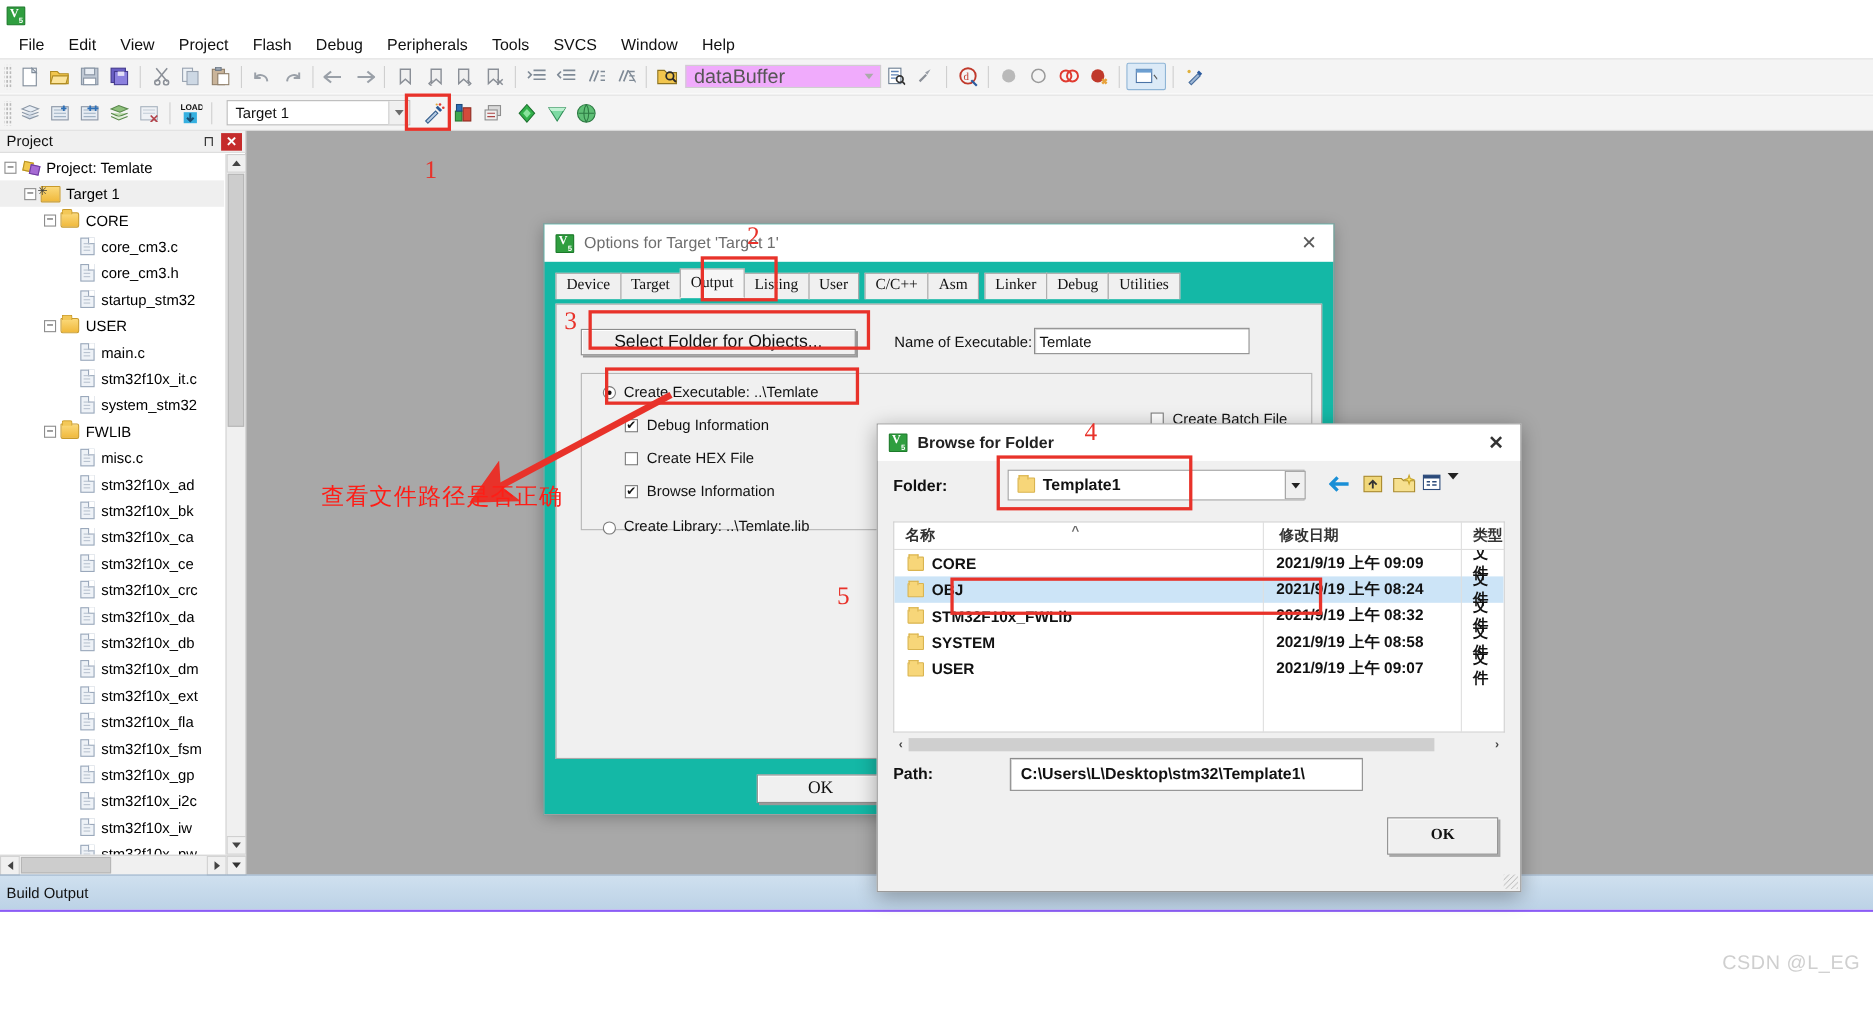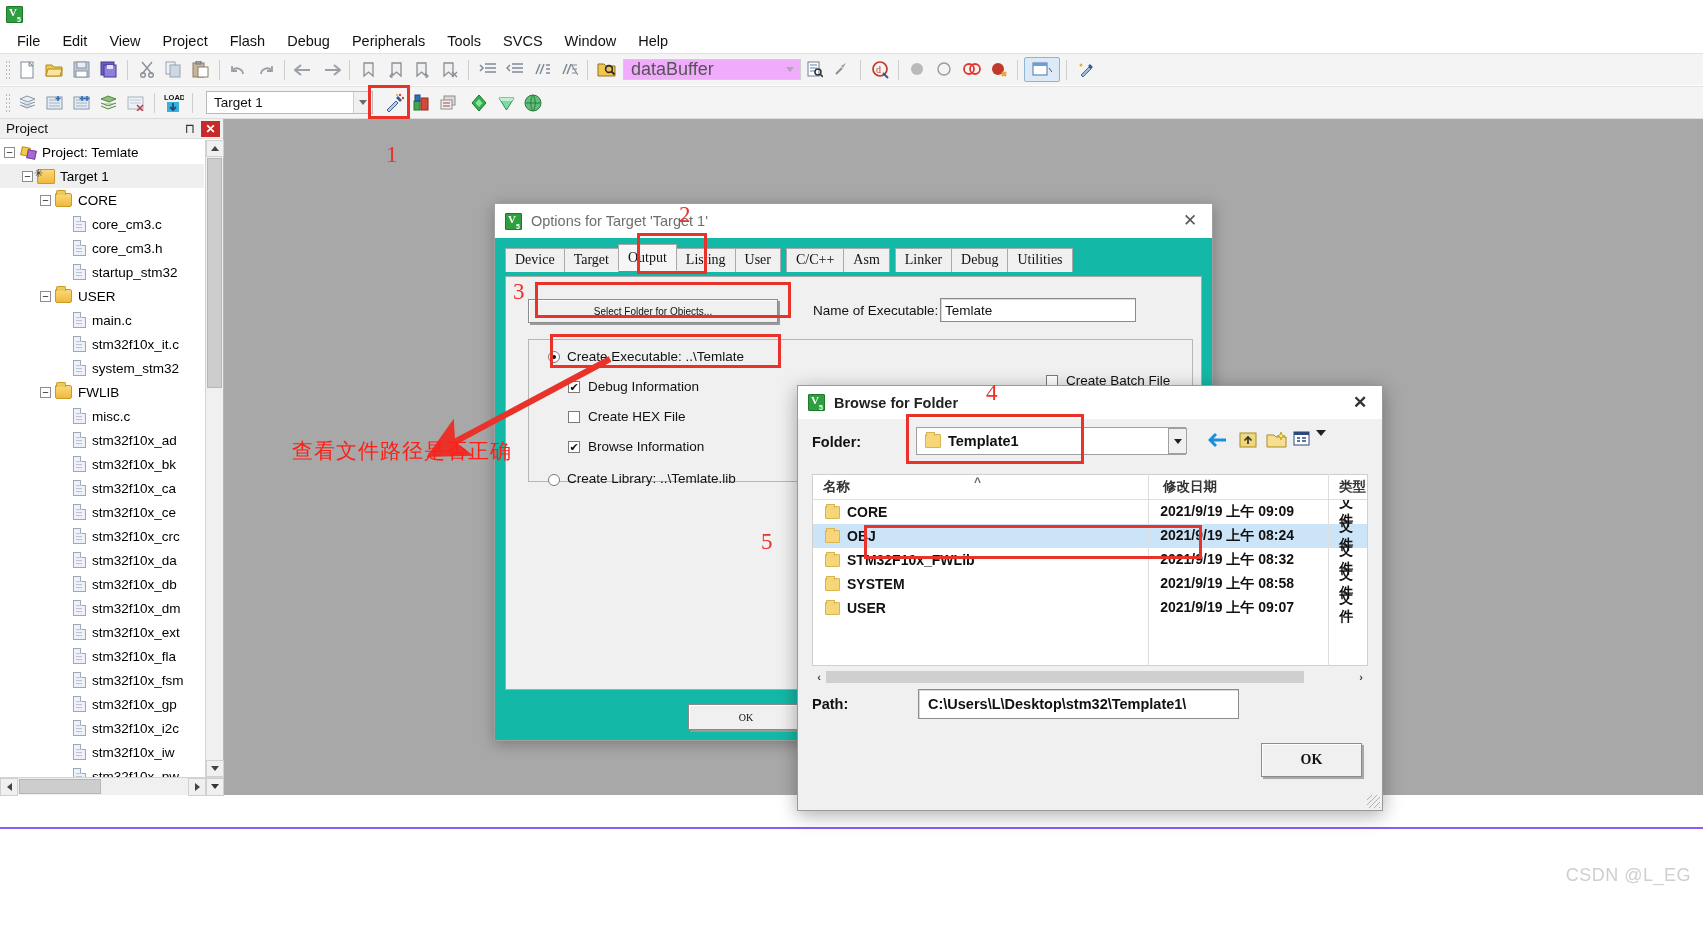--- a/index.html
+++ b/index.html
@@ -201,21 +201,21 @@
     background:#f0f0f0; margin-right:-1px; color:#111; position:relative; top:1px;
   }
   .tab.active { background:#f6f6f6; padding-top:5px; top:0; z-index:2; border-bottom:1px solid #f6f6f6; }
   .tabpage {
     position:absolute; left:10px; top:72px; right:10px; bottom:50px;
     background:#f0f0f0; border:1px solid #a9a9a9; border-top:1px solid #a9a9a9;
   }
   .btn95 {
     background:#f0f0f0; border:1px solid #8c8c8c;
     box-shadow: inset 1px 1px 0 #fff, 2px 2px 0 #9a9a9a;
-    font-size:10px; color:#111; display:flex; align-items:center; justify-content:center;
+    font-size:16px; color:#111; display:flex; align-items:center; justify-content:center;
   }
   .fld {
     background:#fff; border:1px solid #8c8c8c;
     box-shadow: inset 1px 1px 0 #d8d8d8;
     font-size:13.5px; color:#111; display:flex; align-items:center; padding-left:4px;
   }
   .lbl { font-size:13.5px; color:#111; }
   .group { position:absolute; border:1px solid #b6b6b6; }
   .radio { width:12px;height:12px;border:1px solid #7a7a7a;border-radius:50%;background:#fff;
     display:inline-flex;align-items:center;justify-content:center;flex:0 0 auto;margin-right:7px;}
@@ -995,20 +995,23 @@
       <span>C:\Users\L\Desktop\stm32\Template1\</span>
     </div>
 
     <div class="okbtn" style="left:463px;top:357px;width:101px;height:34px;">
       <span>OK</span>
     </div>
 
     <div class="grip-corner"></div>
   </div>
 
+  <div class="buildout-title">
+    <span>Build Output</span>
+  </div>
   <div class="buildout-body">
     <span class="watermark">CSDN @L_EG</span>
   </div>
 
   <div class="rnum ann" style="left:386px;top:142px;">1</div>
   <div class="rnum ann" style="left:679px;top:202px;">2</div>
   <div class="rnum ann" style="left:513px;top:279px;">3</div>
   <div class="rnum ann" style="left:986px;top:380px;">4</div>
   <div class="rnum ann" style="left:761px;top:529px;">5</div>
 

